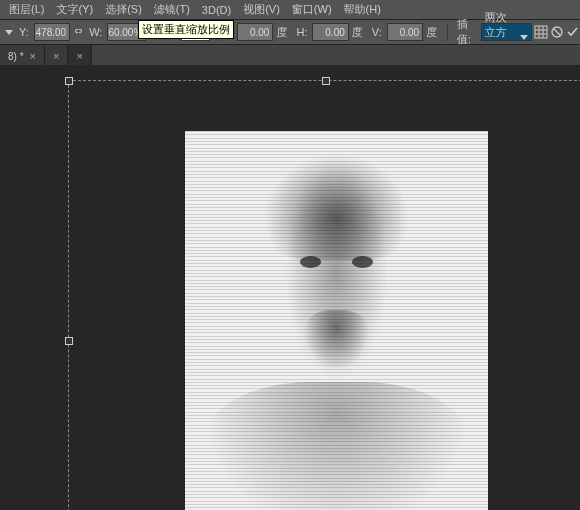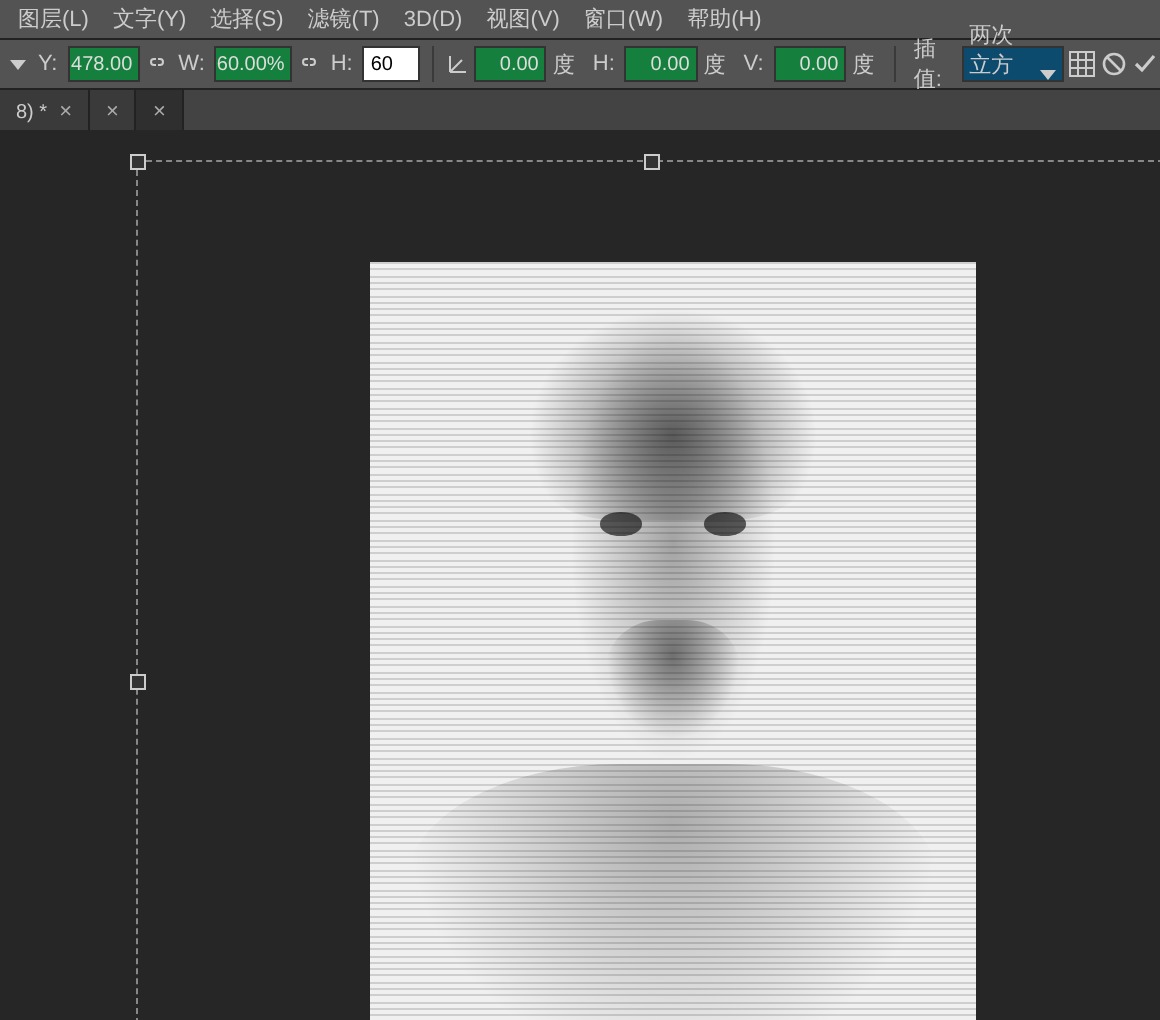--- a/index.html
+++ b/index.html
@@ -1,20 +1,20 @@
 <!DOCTYPE html>
 <html><head>
 <meta charset="utf-8">
 <style>
 html,body{margin:0;padding:0;width:580px;height:510px;background:#333;font-family:"Microsoft YaHei",Arial,sans-serif;font-size:11px;color:#ccc;overflow:hidden}
 .menubar{display:flex;align-items:center;height:19px;background:#535353;border-bottom:1px solid #222;padding-left:3px}
 .menubar span{padding:2px 6px;cursor:default}
 .optbar{display:flex;align-items:center;height:24px;background:#535353;border-bottom:1px solid #222;padding-left:2px;gap:2px}
 .lbl{color:#ccc;padding:0 3px}
-.fld{background:#15803d;border:1px solid #333;color:#ddd;height:16px;width:42px;text-align:right;padding-right:3px;display:inline-flex;align-items:center;justify-content:flex-end;font-size:10px}
+.fld{background:#737373;border:1px solid #333;color:#ddd;height:16px;width:42px;text-align:right;padding-right:3px;display:inline-flex;align-items:center;justify-content:flex-end;font-size:10px}
 .fld.edit{background:#fff;color:#000}
 .unit{padding:0 4px 0 1px}
 .triangle{width:0;height:0;border-left:4px solid transparent;border-right:4px solid transparent;border-top:5px solid #ccc;margin-left:2px}
 .sep{width:1px;height:18px;background:#3a3a3a;margin:0 4px}
 .dd{background:#0c4a6e;border:1px solid #333;height:16px;padding:0 3px;display:inline-flex;align-items:flex-end;gap:4px}
 .ico{width:16px;height:16px;display:inline-flex;align-items:center;justify-content:center;color:#ccc}
 .tabbar{display:flex;align-items:center;height:22px;background:#434343;border-bottom:1px solid #1a1a1a}
 .tab{height:22px;display:flex;align-items:center;padding:0 8px;background:#3a3a3a;color:#ccc;border-right:1px solid #222;gap:6px;font-size:10px;position:relative}
 .tab .x{color:#aaa;font-size:11px}
 .tip{position:absolute;top:20px;left:138px;background:#ffffe1;color:#000;border:1px solid #000;font-size:11px;padding:1px 3px;z-index:10}
@@ -107,20 +107,21 @@
   <div class="tab">
       <span>8) *</span>
       <span class="x">×</span>
     </div>
   <div class="tab">
       <span class="x">×</span>
     </div>
   <div class="tab" style="background:#2f2f2f">
       <span class="x">×</span>
     </div>
+  <div class="tip">设置垂直缩放比例</div>
 </div>
 
 <div class="canvaswrap">
   <div class="bbox" style="left:68px;top:15px;width:512px;height:445px"></div>
   <div class="handle" style="left:65px;top:12px"></div>
   <div class="handle" style="left:322px;top:12px"></div>
   <div class="handle" style="left:65px;top:272px"></div>
 
   <div class="img" style="left:185px;top:66px;width:303px;height:380px">
     <div class="face">

